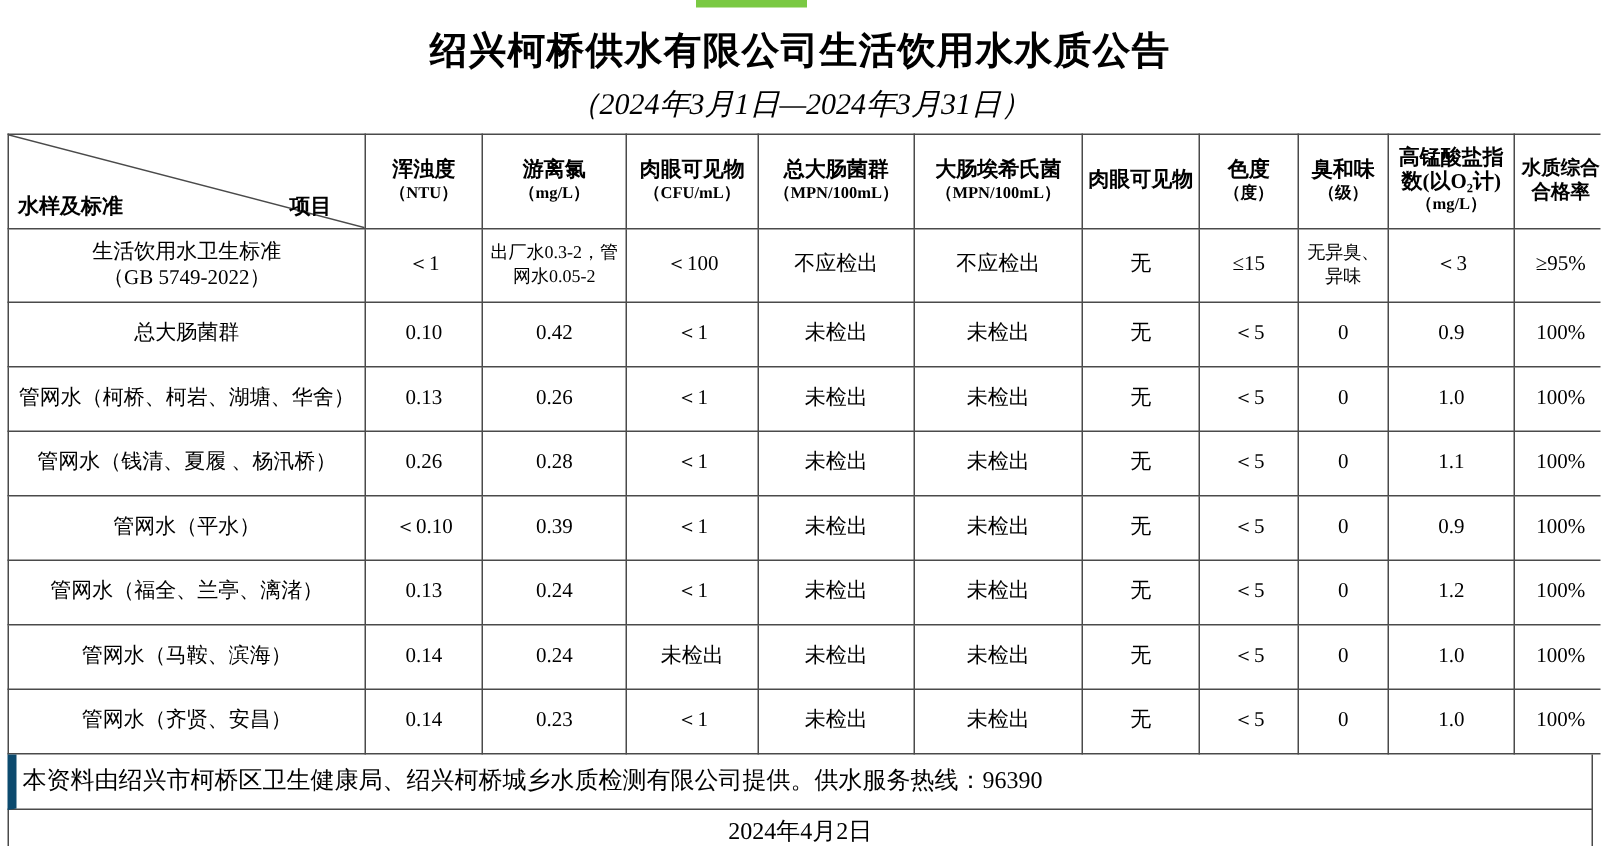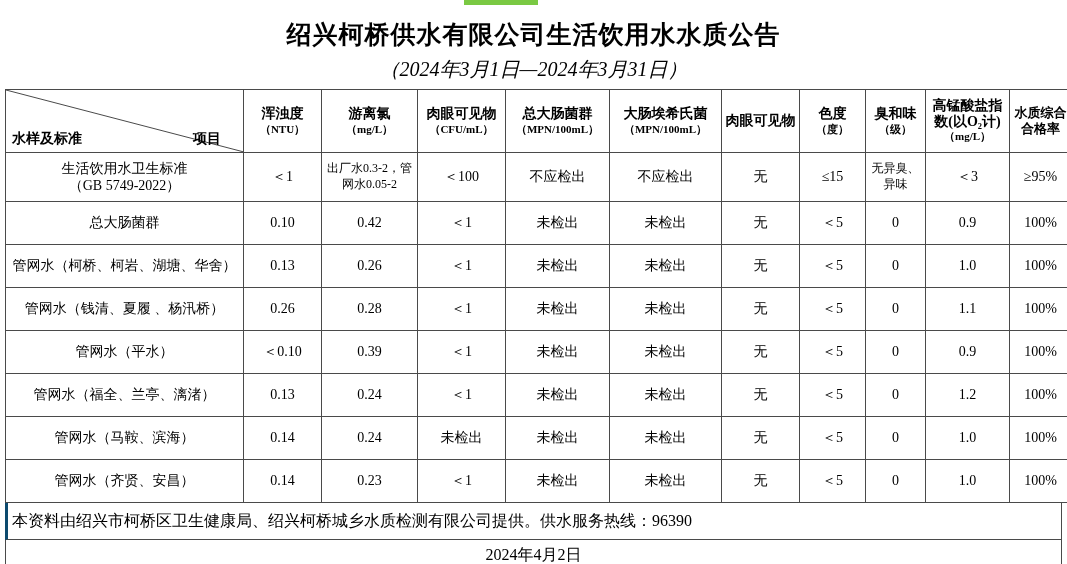--- a/index.html
+++ b/index.html
@@ -97,21 +97,21 @@
     height: 36px;
   }
   .rowlabel {
     font-size: 14px;
     padding: 2px 6px !important;
   }
   .footnote {
     width: 1057px;
     margin: 0 5px;
     box-sizing: border-box;
-    border-left: 3px solid #0c4a6e;
+    border-left: 6px solid #0c4a6e;
     border-right: 1px solid #4a4a4a;
     border-bottom: 1px solid #4a4a4a;
     font-size: 16px;
     font-family: "Liberation Serif", serif;
     padding: 7px 4px 7px 4px;
     line-height: 1.4;
   }
   .sign {
     width: 1057px;
     margin: 0 5px;

